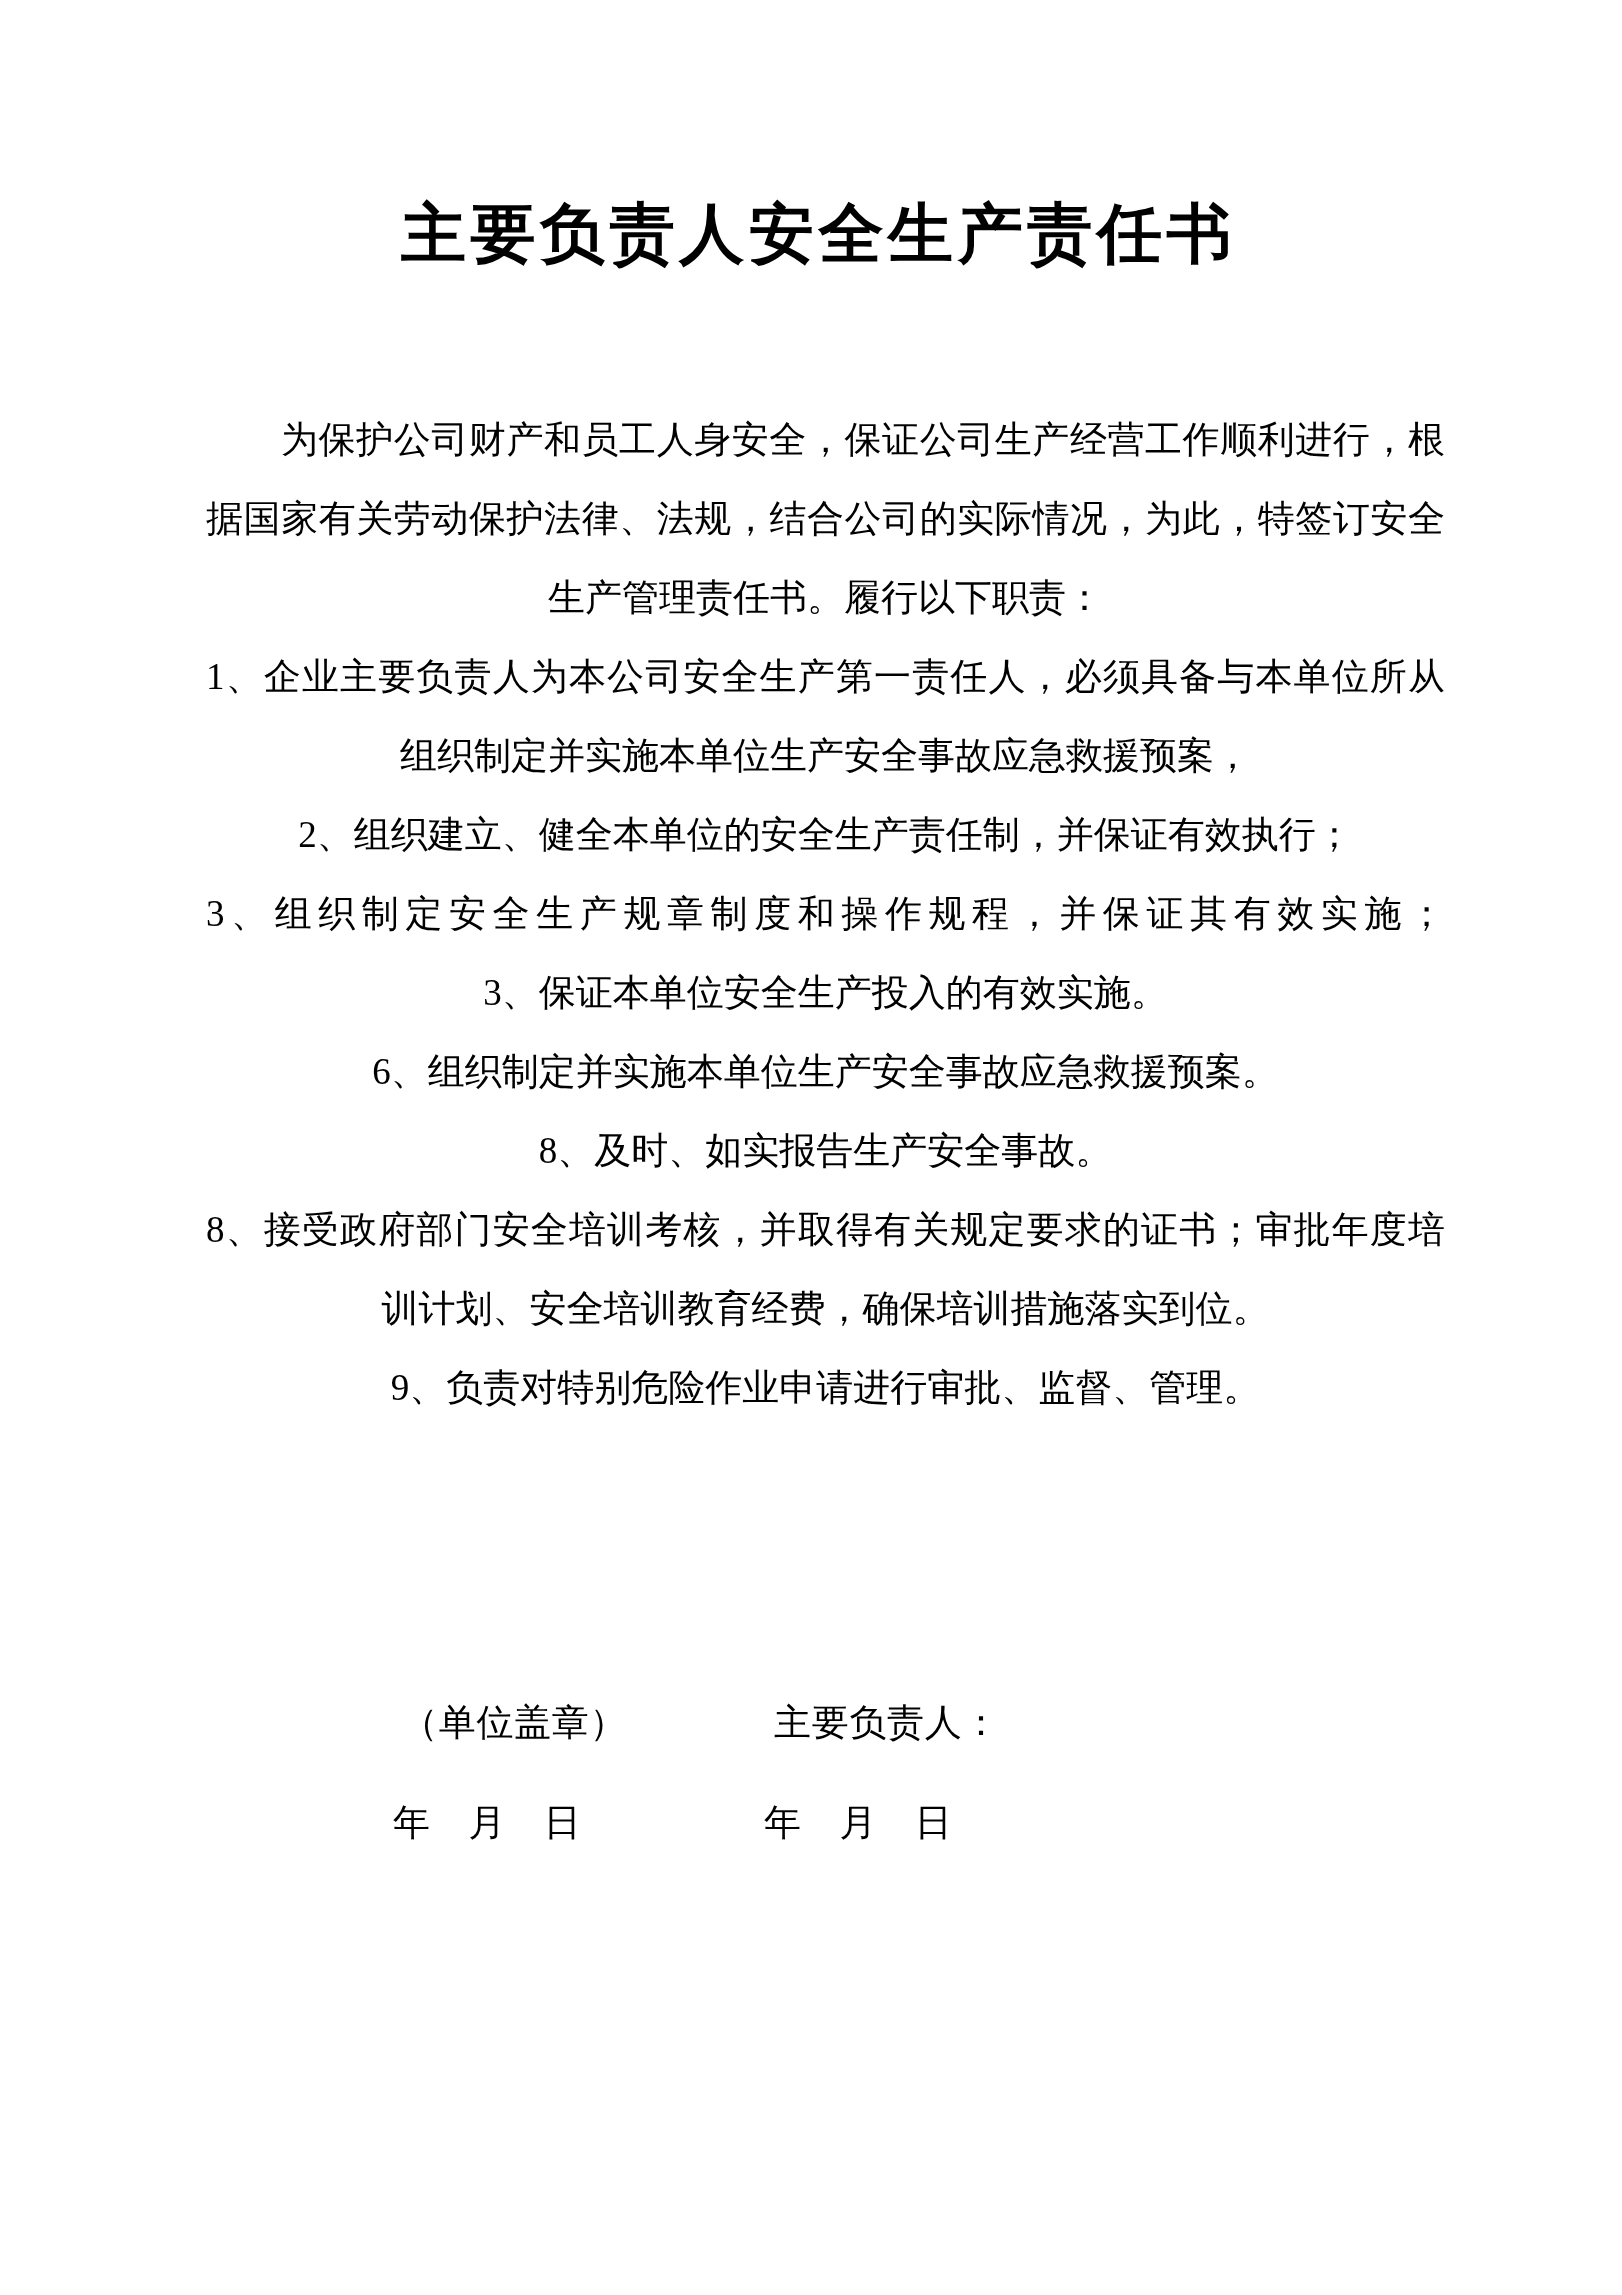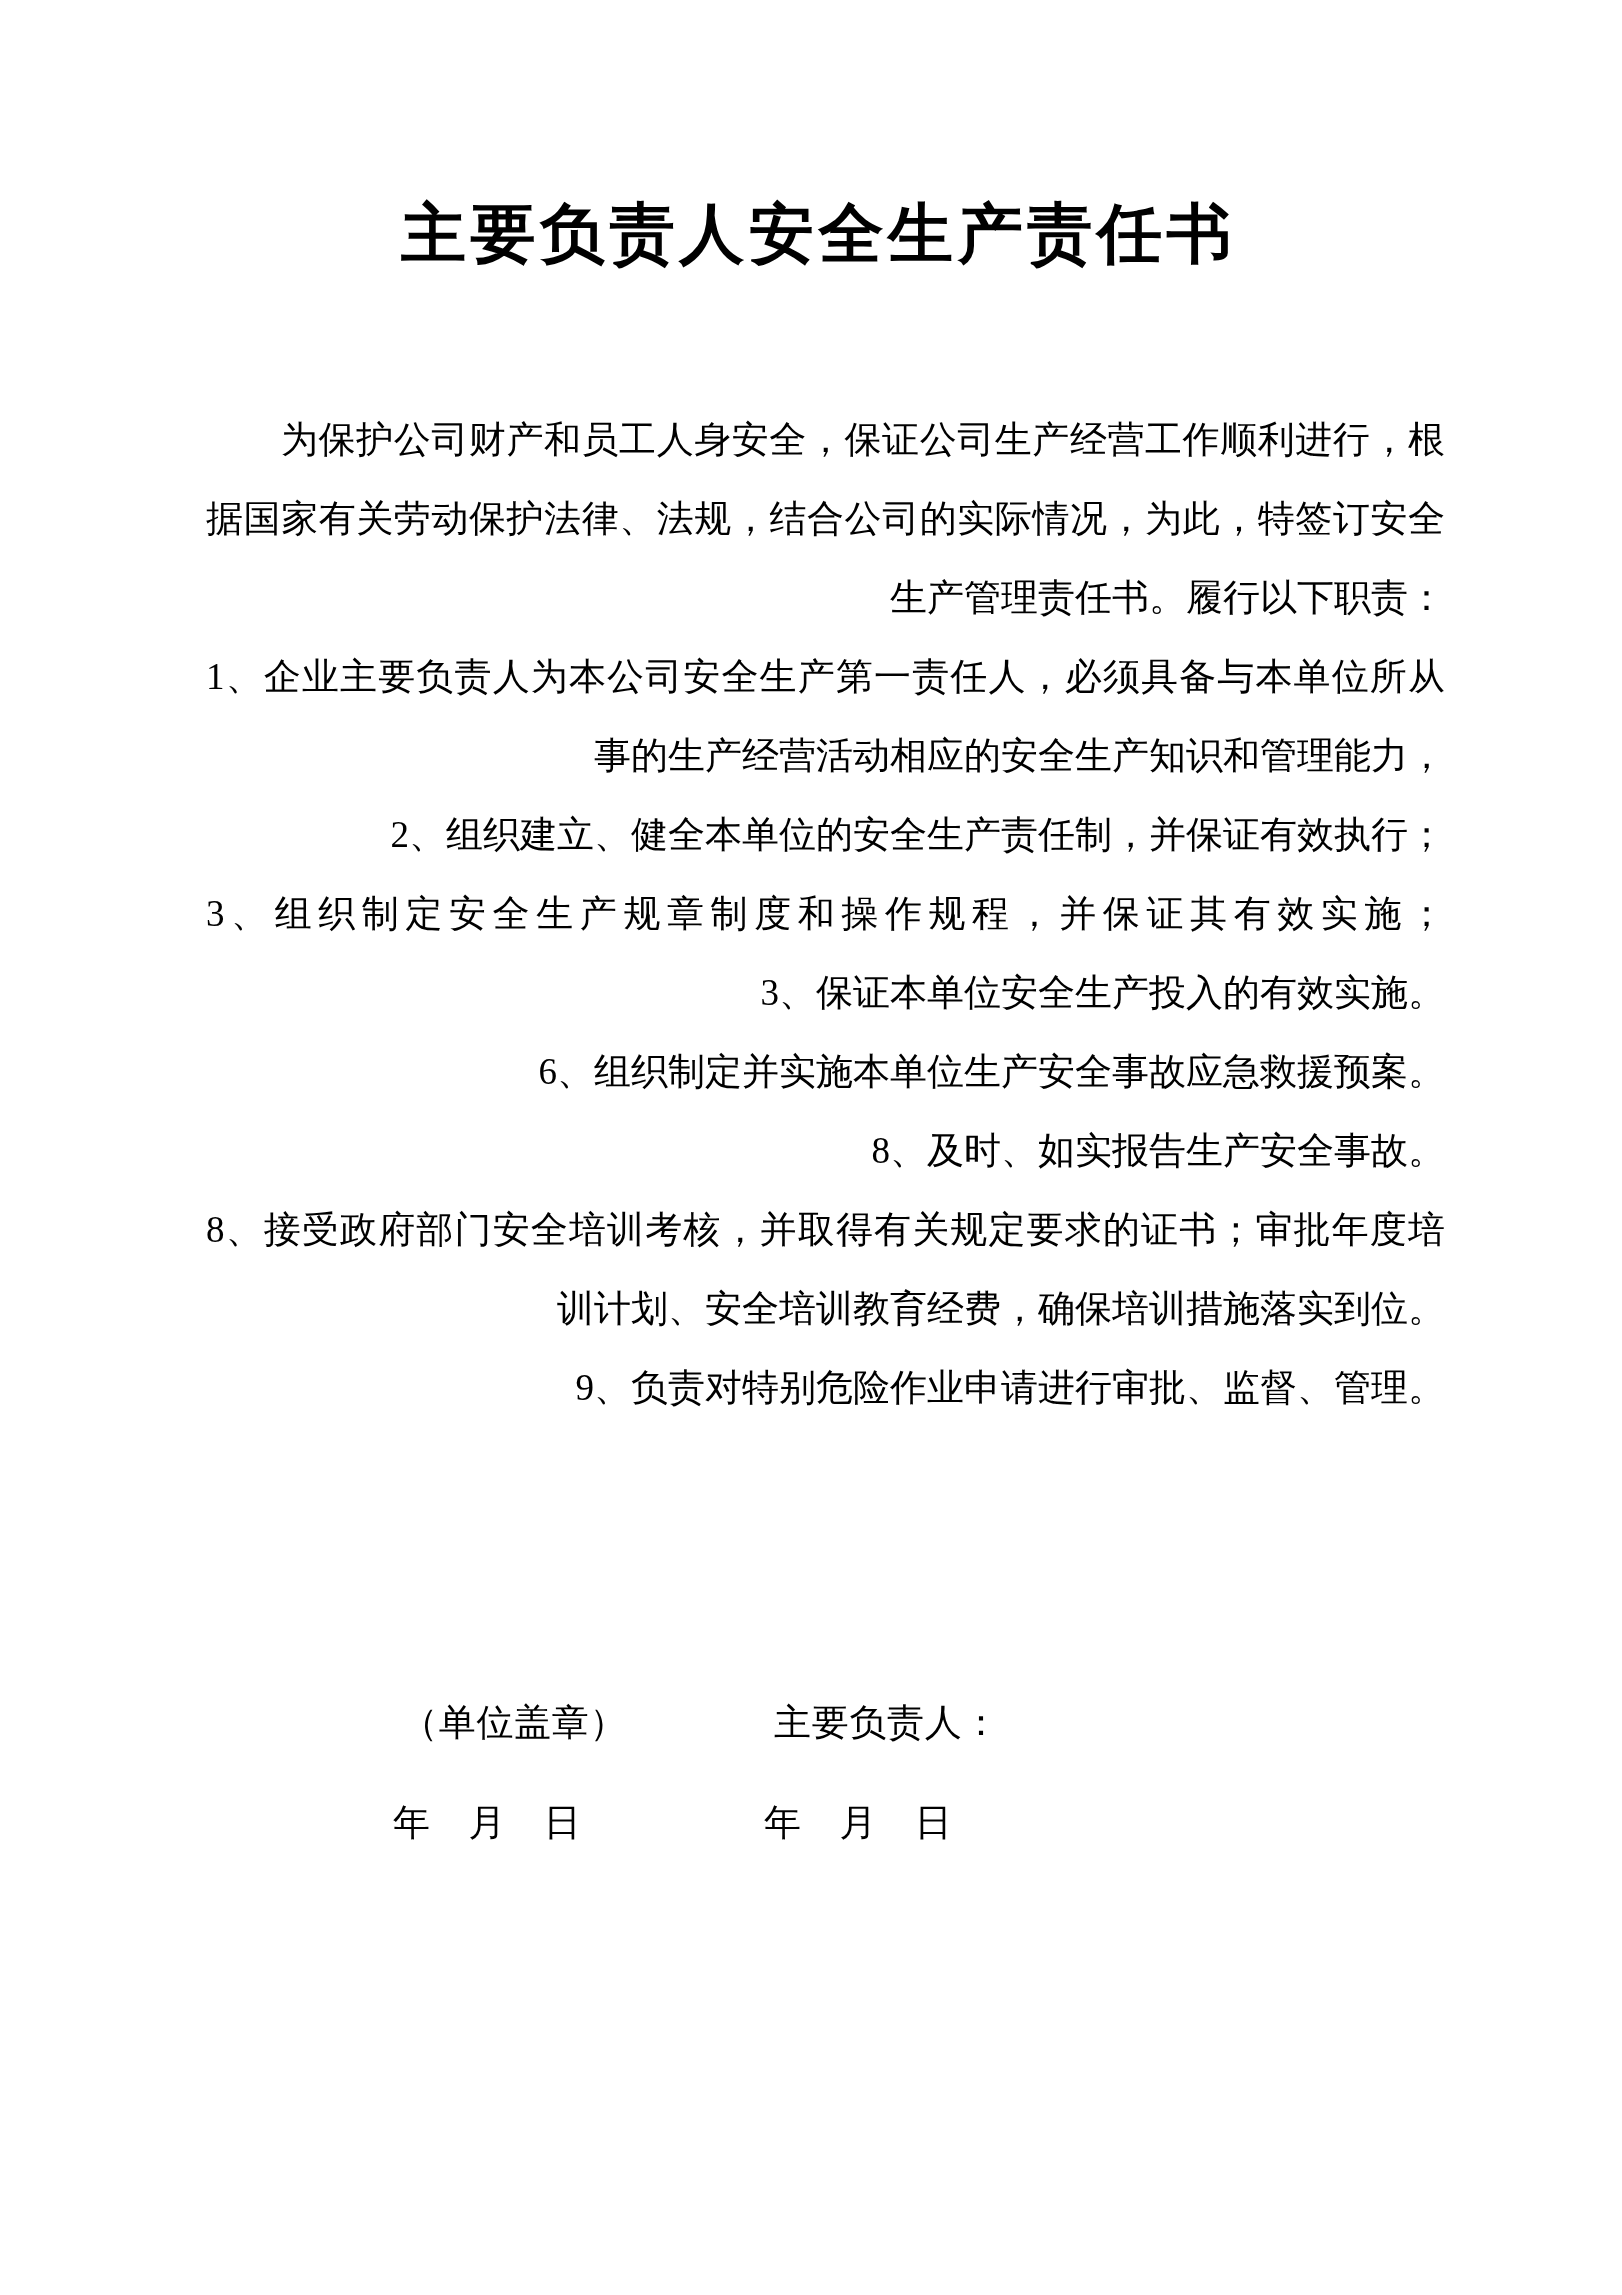--- a/index.html
+++ b/index.html
@@ -34,21 +34,21 @@
     position: absolute;
     top: 400px;
     left: 194px;
     width: 1239px;
     font-size: 37px;
     margin-left: 12px;
   }
   .doc-body .line {
     height: 79px;
     line-height: 79px;
-    text-align: right;
+    text-align: center;
     white-space: nowrap;
   }
   .doc-body .line.justify {
     white-space: normal;
     text-align: justify;
     text-align-last: justify;
     text-justify: inter-character;
   }
   .doc-body .line.indent {
     text-indent: 75px;
@@ -71,21 +71,21 @@
 
 <div class="page">
 
   <h1 class="doc-title">主要负责人安全生产责任书</h1>
 
   <div class="doc-body">
       <div class="line justify indent">为保护公司财产和员工人身安全，保证公司生产经营工作顺利进行，根</div>
       <div class="line justify">据国家有关劳动保护法律、法规，结合公司的实际情况，为此，特签订安全</div>
       <div class="line">生产管理责任书。履行以下职责：</div>
       <div class="line justify">1、企业主要负责人为本公司安全生产第一责任人，必须具备与本单位所从</div>
-      <div class="line">事的生产经营活动相应的安全生产知识和管理能力，</div>
+      <div class="line">组织制定并实施本单位生产安全事故应急救援预案，</div>
       <div class="line">2、组织建立、健全本单位的安全生产责任制，并保证有效执行；</div>
       <div class="line justify">3、组织制定安全生产规章制度和操作规程，并保证其有效实施；</div>
       <div class="line">3、保证本单位安全生产投入的有效实施。</div>
       <div class="line">6、组织制定并实施本单位生产安全事故应急救援预案。</div>
       <div class="line">8、及时、如实报告生产安全事故。</div>
       <div class="line justify">8、接受政府部门安全培训考核，并取得有关规定要求的证书；审批年度培</div>
       <div class="line">训计划、安全培训教育经费，确保培训措施落实到位。</div>
       <div class="line">9、负责对特别危险作业申请进行审批、监督、管理。</div>
     </div>
 

